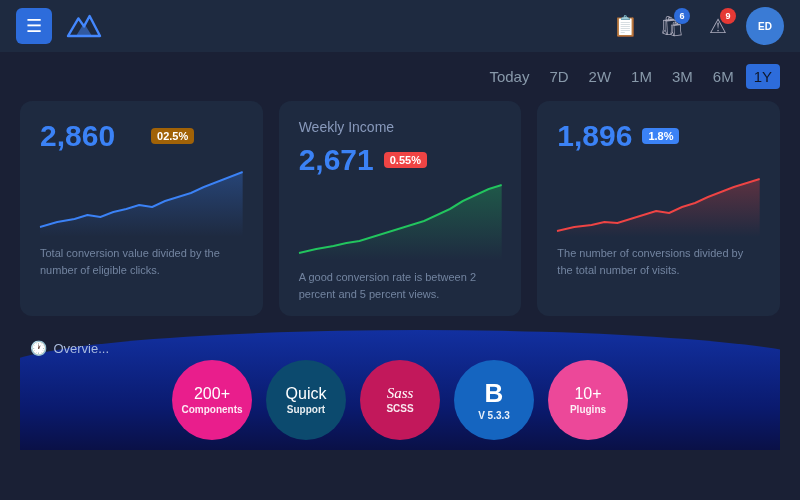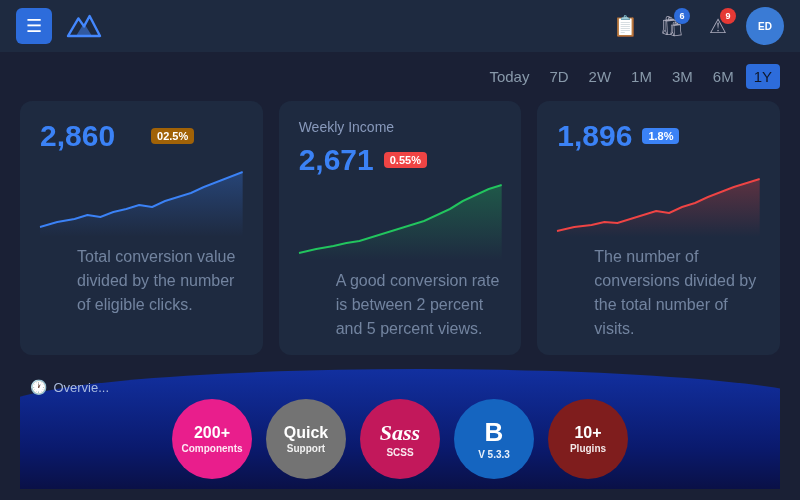--- a/index.html
+++ b/index.html
@@ -155,26 +155,25 @@
       border-radius: 4px;
       padding: 2px 6px;
       font-size: 11px;
       font-weight: 600;
       color: #fff;
     }
     .badge-green { background: #a16207; margin-left: 26px; }
     .badge-orange { background: #ef4444; }
     .badge-lightblue { background: #3b82f6; }
     .card-description {
-      font-size: 16px;
+      font-size: 11px;
       color: #6677889a;
       color: rgba(150,170,200,0.7);
       margin-top: 8px;
       line-height: 1.5;
-      margin-left: 37px;
     }
     .chart-container {
       width: 100%;
       height: 80px;
       margin: 4px 0 6px 0;
     }
 
     
     .bottom-section {
       position: relative;
@@ -216,21 +215,21 @@
       border-radius: 50%;
       display: flex;
       flex-direction: column;
       align-items: center;
       justify-content: center;
       cursor: pointer;
       font-weight: 700;
     }
     .circle-item .circle-main {
       font-size: 16px;
-      font-weight: 700;
+      font-weight: 400;
       color: #fff;
     }
     .circle-item .circle-sub {
       font-size: 10px;
       color: rgba(255,255,255,0.9);
       text-align: center;
       line-height: 1.3;
       font-weight: 600;
     }
 
@@ -350,36 +349,36 @@
       <span style="font-size:14px;">🕐</span>
       <span>Overvie...</span>
     </div>
     <div class="circles-row">
 
       <div class="circle-item" style="background: #e91e8c;">
         <span class="circle-main">200+</span>
         <span class="circle-sub">Components</span>
       </div>
 
-      <div class="circle-item" style="background: #737373; align-items: center;">
+      <div class="circle-item" style="background: #0c4a6e; align-items: center;">
         <span class="circle-main">Quick</span>
         <span class="circle-sub">Support</span>
       </div>
 
       <div class="circle-item" style="background: #c2185b;">
-        <span class="circle-main" style="font-size:22px; font-style:italic; font-family:Georgia,serif;text-align:center;">Sass</span>
+        <span class="circle-main" style="font-size:15px; font-style:italic; font-family:Georgia,serif;text-align:center;">Sass</span>
         <span class="circle-sub">SCSS</span>
       </div>
 
       <div class="circle-item" style="background: #1565c0;">
         <span class="circle-main" style="font-size:26px; font-weight:900;">B</span>
         <span class="circle-sub">V 5.3.3</span>
       </div>
 
-      <div class="circle-item" style="background: #7f1d1d;">
+      <div class="circle-item" style="background: #ec4899;">
         <span class="circle-main">10+</span>
         <span class="circle-sub">Plugins</span>
       </div>
 
     </div>
   </div>
 
 </div>
 
 </body></html>

